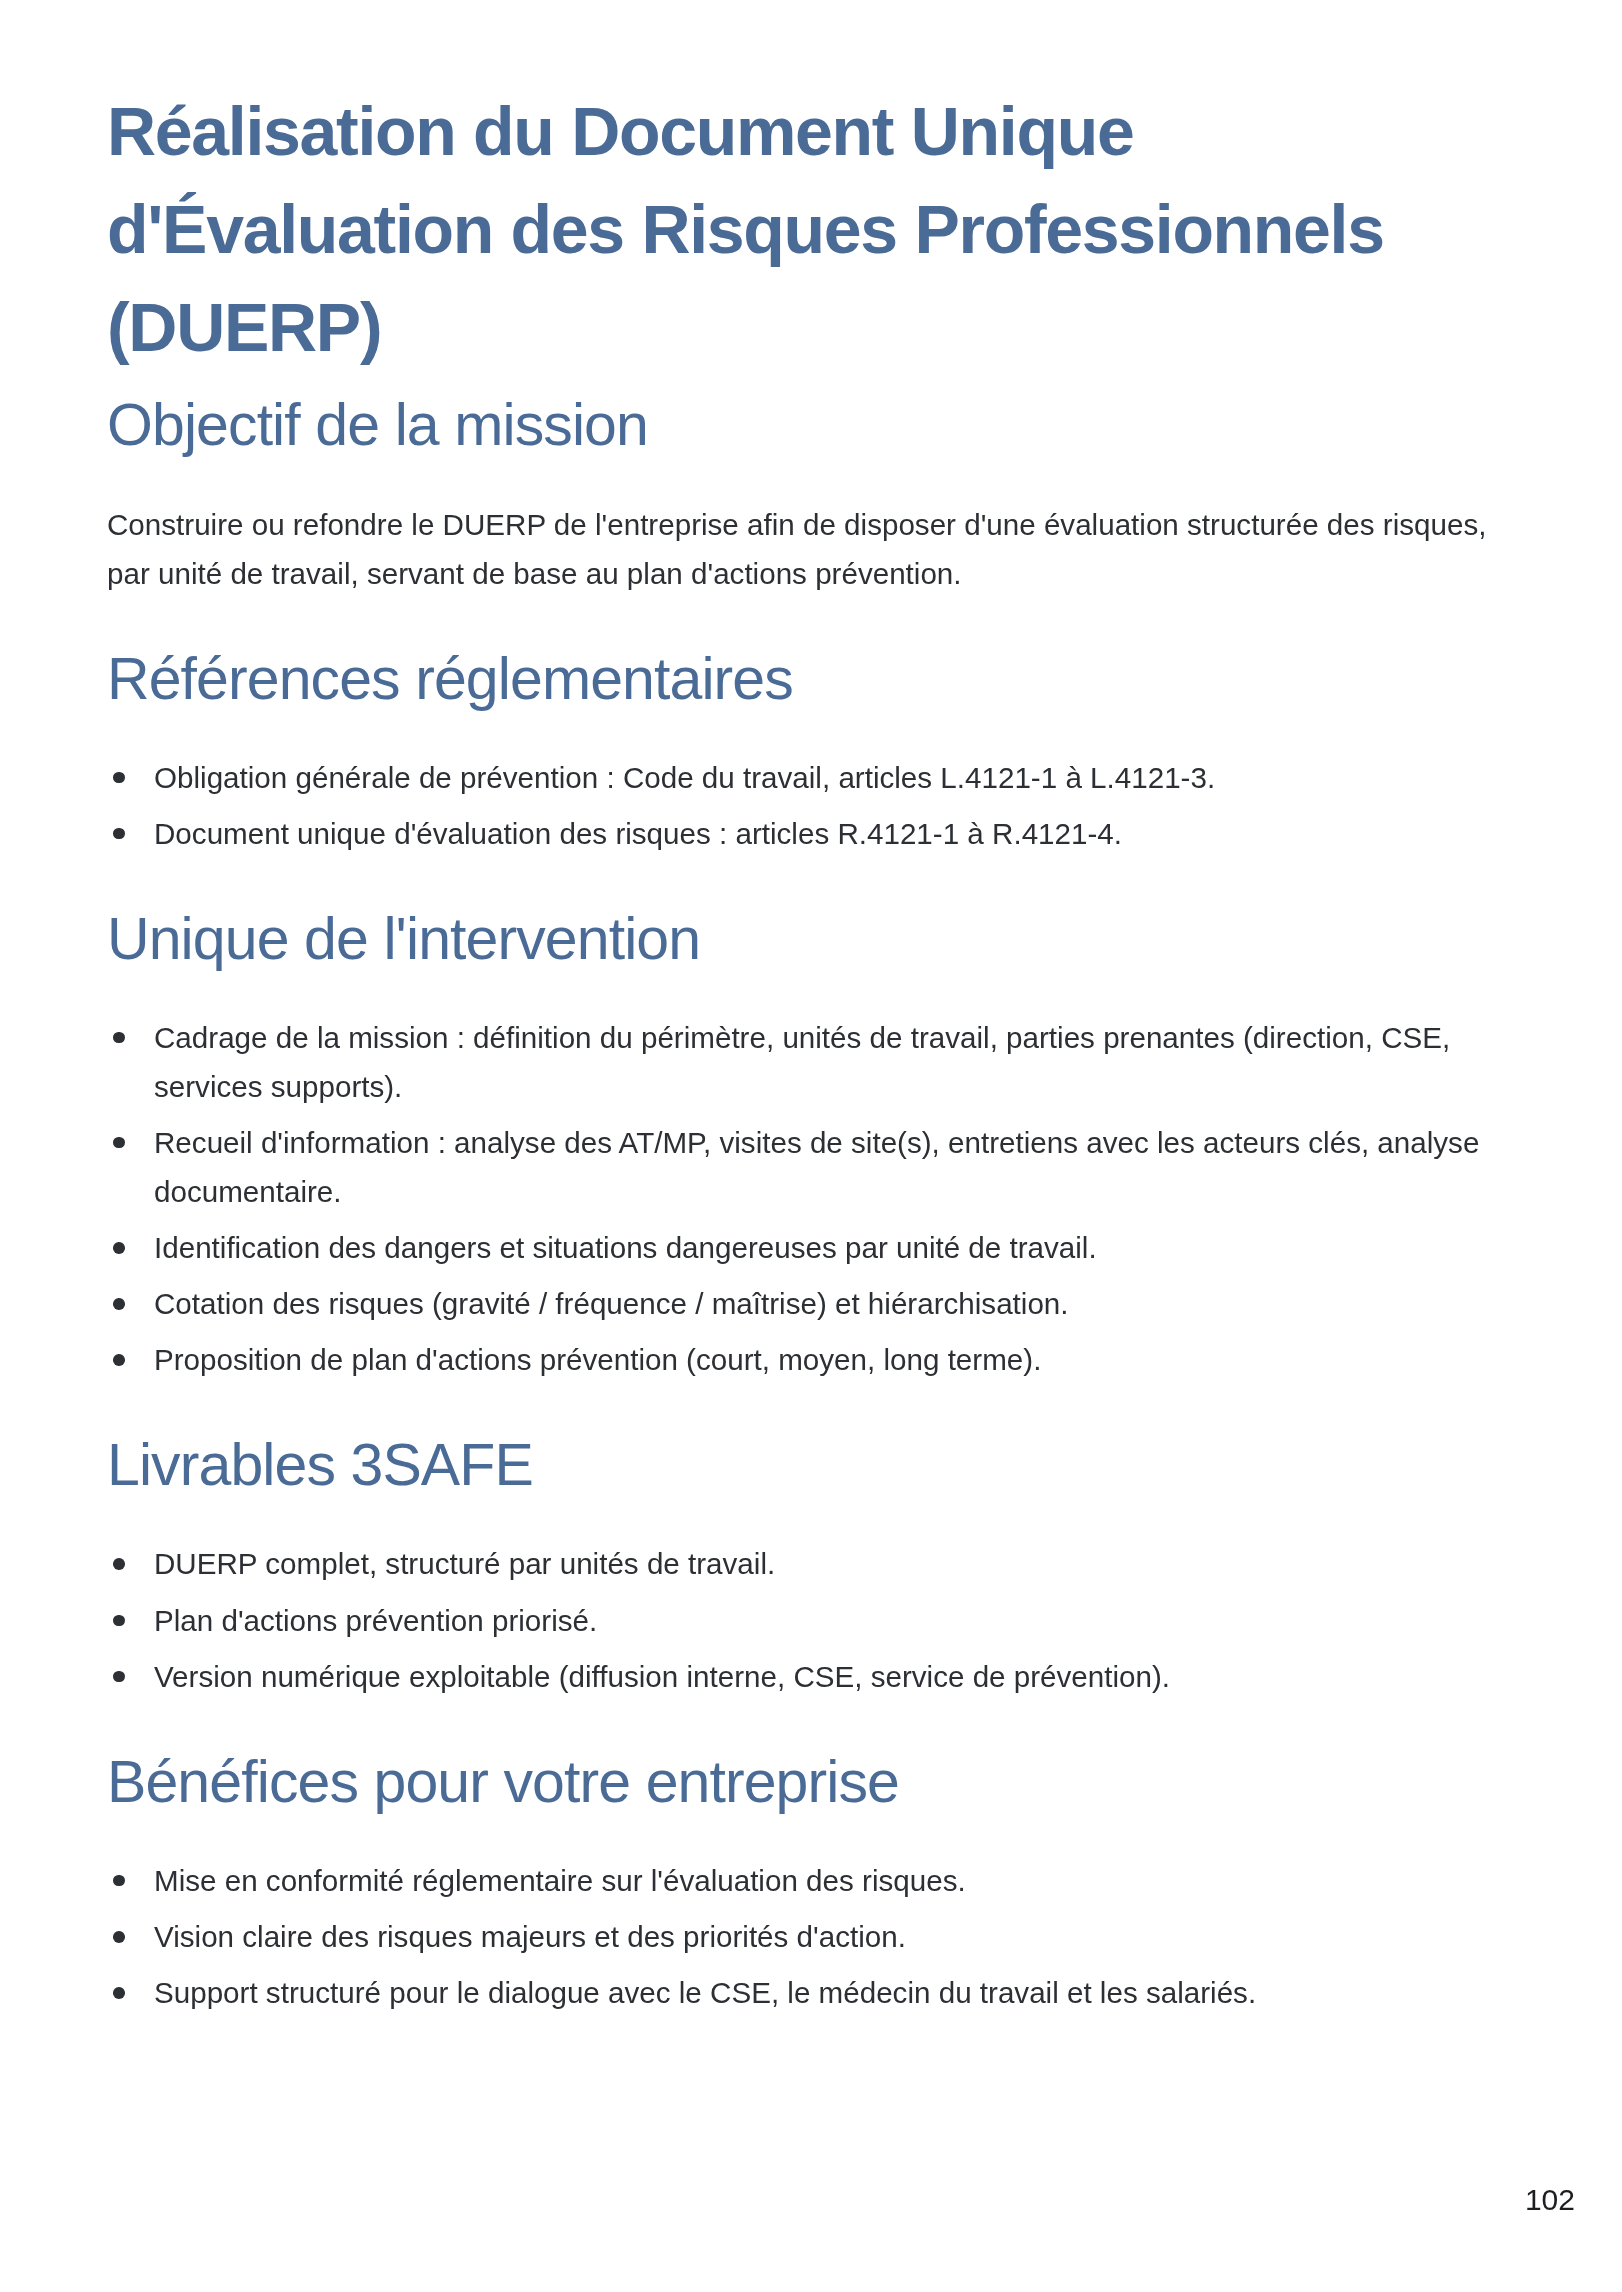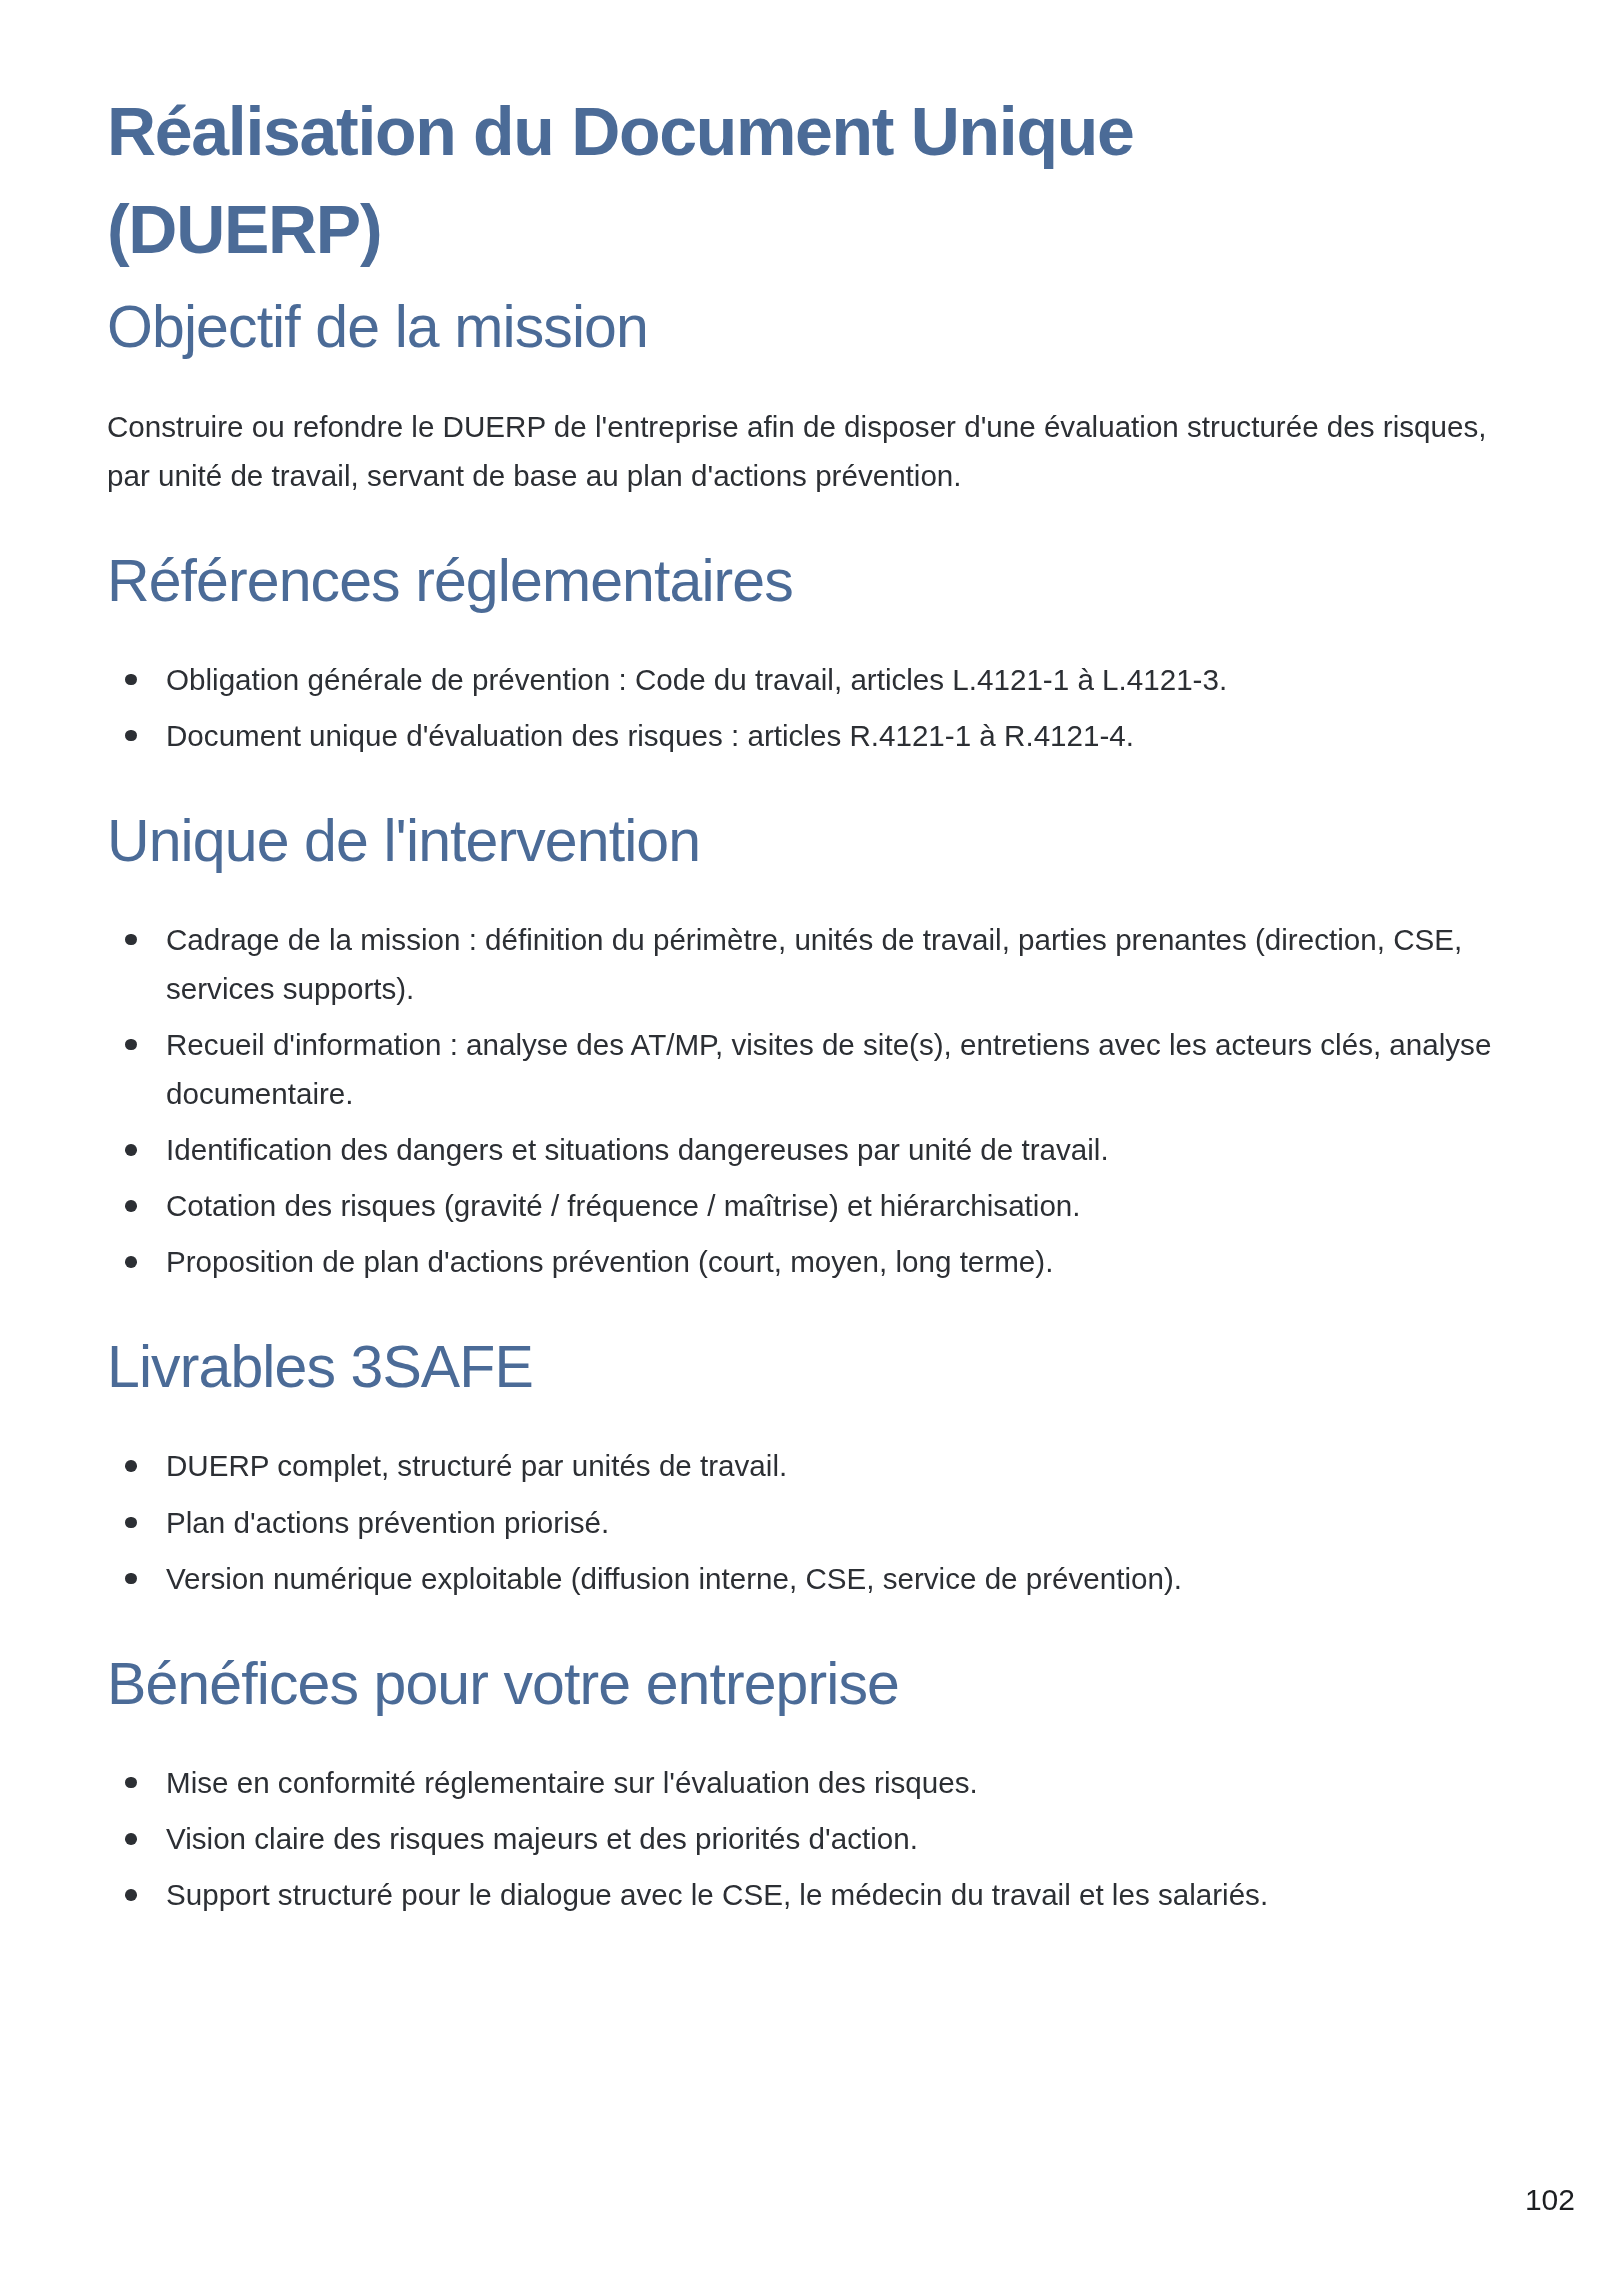--- a/index.html
+++ b/index.html
@@ -39,21 +39,21 @@
     white-space: nowrap;
   }
   h2.subheading-first { margin-top: 12.5px; margin-bottom: 0; }
   p.body-paragraph {
     margin: 39px 0 0 0;
     font-size: 29.6px;
     line-height: 49px;
     max-width: 1411px;
   }
   ul.bullet-list {
-    margin: 12px;
+    margin: 0;
     padding: 0;
     list-style: none;
   }
   ul.bullet-list li {
     position: relative;
     padding-left: 47px;
     margin: 0 0 7.2px 0;
     font-size: 29.6px;
     line-height: 49px;
     max-width: 1397px;
@@ -77,20 +77,21 @@
     color: #1c1e21;
   }
 </style>
 </head>
 <body>
 
 <div class="page">
 
   <h1 class="doc-title">
     <div class="title-line">Réalisation du Document Unique</div>
+    <div class="title-line">d'Évaluation des Risques Professionnels</div>
     <div class="title-line">(DUERP)</div>
   </h1>
 
   <h2 class="section-heading subheading-first">Objectif de la mission</h2>
   <p class="body-paragraph">Construire ou refondre le DUERP de l'entreprise afin de disposer d'une évaluation structurée des risques, par unité de travail, servant de base au plan d'actions prévention.</p>
 
   <h2 class="section-heading">Références réglementaires</h2>
   <ul class="bullet-list">
     <li>Obligation générale de prévention : Code du travail, articles L.4121-1 à L.4121-3.</li>
     <li>Document unique d'évaluation des risques : articles R.4121-1 à R.4121-4.</li>

